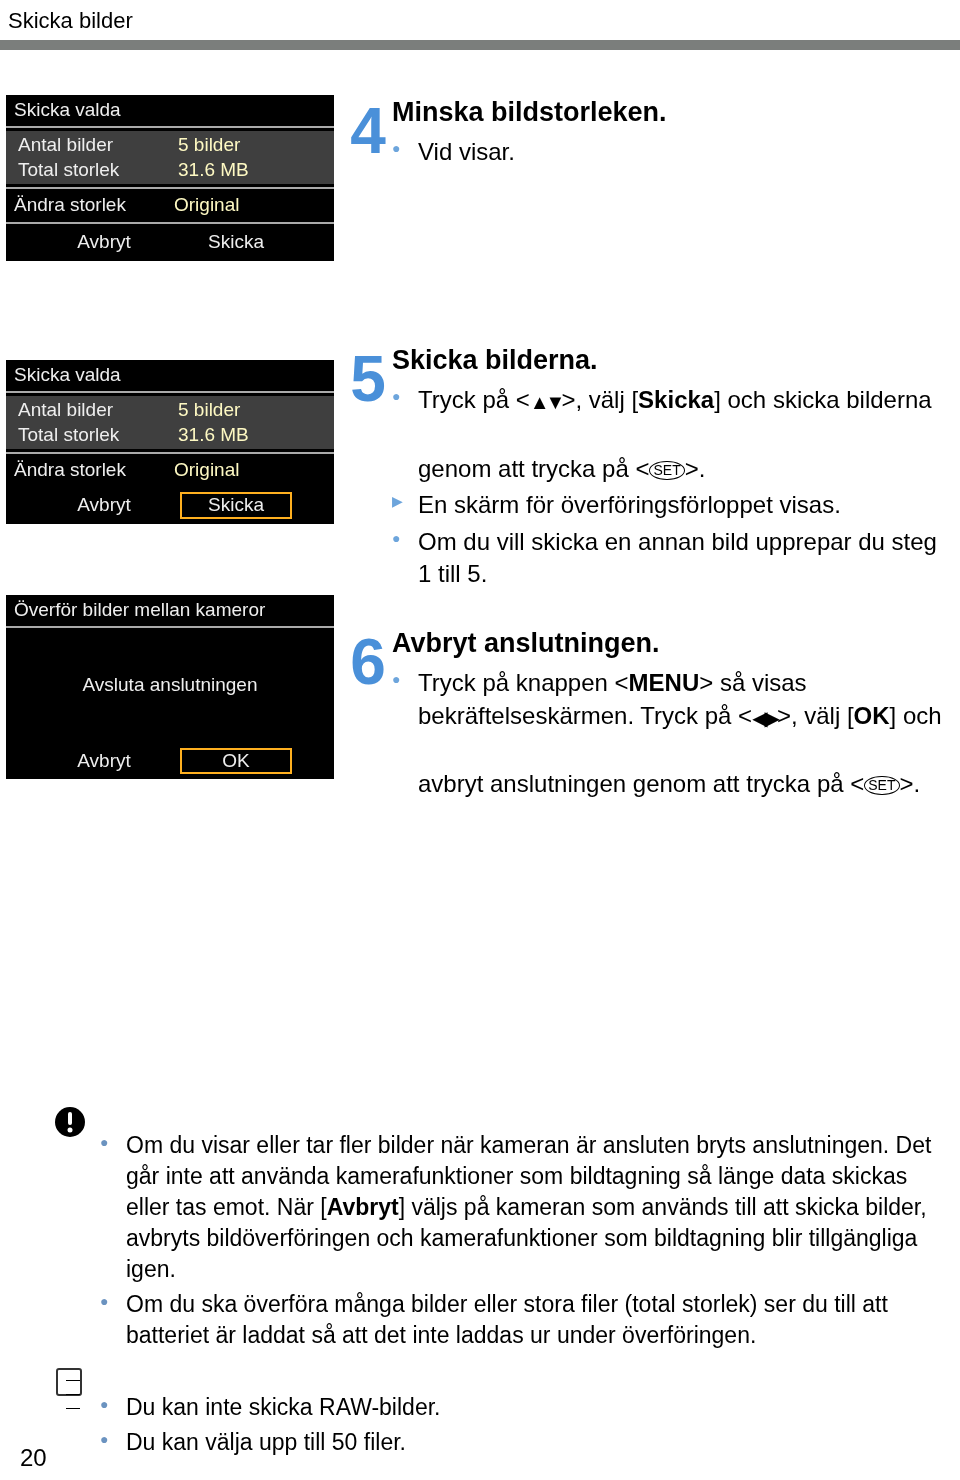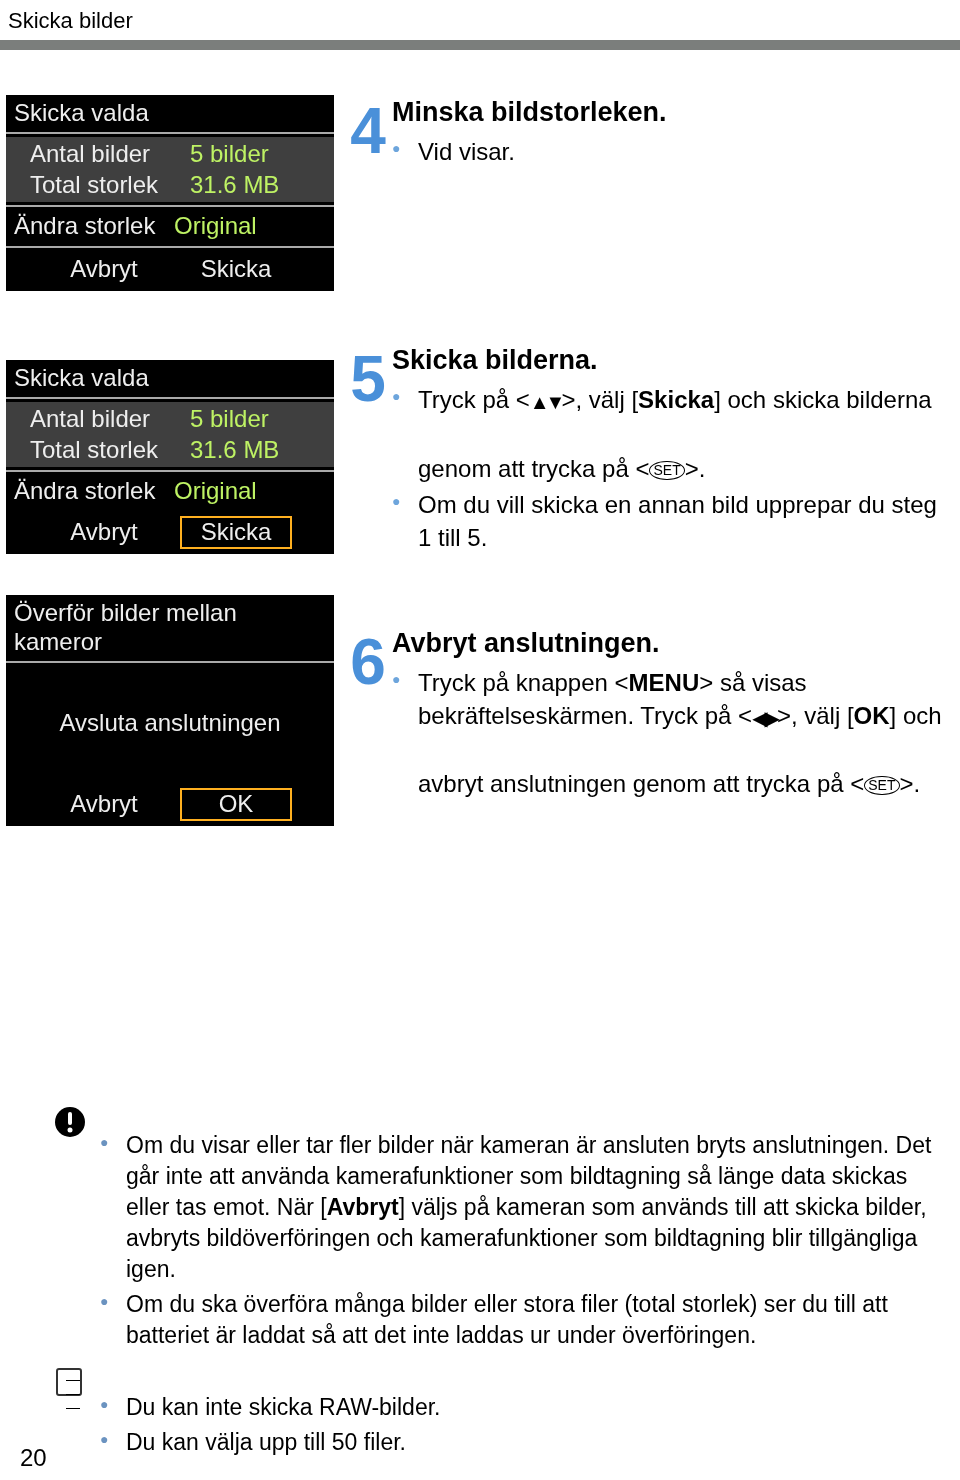--- a/index.html
+++ b/index.html
@@ -33,37 +33,37 @@
     font-size: 24px;
   }
 
   
   .cam {
     position: absolute;
     left: 6px;
     width: 328px;
     background: #000;
     color: #eee;
-    font-size: 24px;
+    font-size: 19px;
     line-height: 1.2;
   }
   .cam-title {
     padding: 4px 8px;
   }
   .cam-rule { height: 2px; background: #aaa; }
   .cam-row {
     display: flex;
     padding: 1px 8px;
   }
   .cam-label { width: 160px; }
-  .cam-value { flex: 1; color: #bef264; }
+  .cam-value { flex: 1; color: #fef9c3; }
   .cam-gray-band {
     background: #3f3f3f;
     margin: 3px 0;
-    padding: 2px 16px;
+    padding: 2px 4px;
   }
   .cam-buttons {
     display: flex;
     justify-content: center;
     gap: 22px;
     padding: 6px 0;
   }
   .cam-btn {
     width: 110px;
     text-align: center;
@@ -274,20 +274,21 @@
     </div>
   </div>
 
   <div class="step" style="min-height:265px;">
     <div class="step-num">5</div>
     <div class="step-body">
       <div class="step-title">Skicka bilderna.</div>
       <div class="li li-dot">
         <span>Tryck på &lt;</span><span class="inline-icon updown">▲▼</span><span>&gt;, välj [</span><b>Skicka</b><span>] och skicka bilderna genom att trycka på &lt;</span><span class="set-icon">SET</span><span>&gt;.</span>
       </div>
+      <div class="li li-arrow">En skärm för överföringsförloppet visas.</div>
       <div class="li li-dot">Om du vill skicka en annan bild upprepar du steg 1 till 5.</div>
     </div>
   </div>
 
   <div class="step">
     <div class="step-num">6</div>
     <div class="step-body">
       <div class="step-title">Avbryt anslutningen.</div>
       <div class="li li-dot">
         <span>Tryck på knappen &lt;</span><span class="menu-word">MENU</span><span>&gt; så visas bekräftelseskärmen. Tryck på &lt;</span><span class="inline-icon leftright">◀▶</span><span>&gt;, välj [</span><b>OK</b><span>] och avbryt anslutningen genom att trycka på &lt;</span><span class="set-icon">SET</span><span>&gt;.</span>

